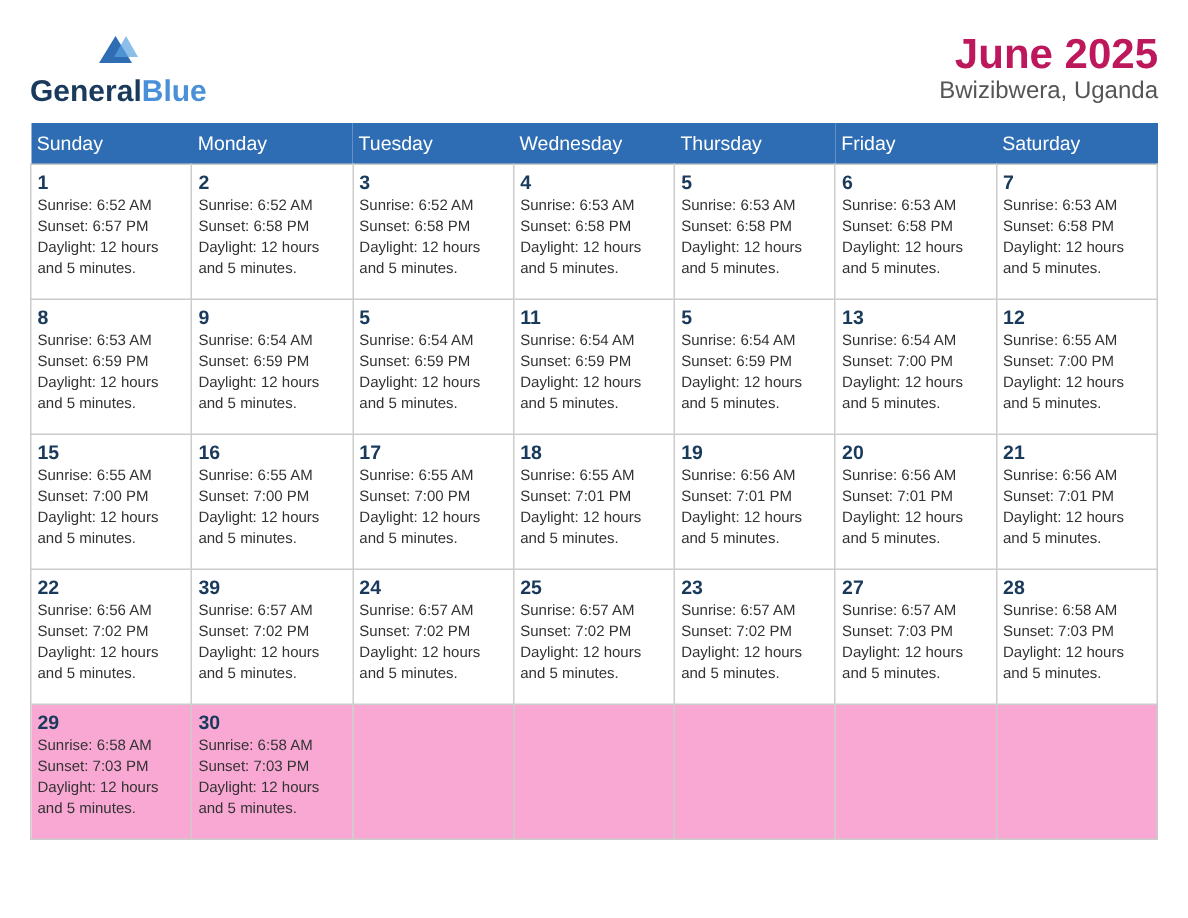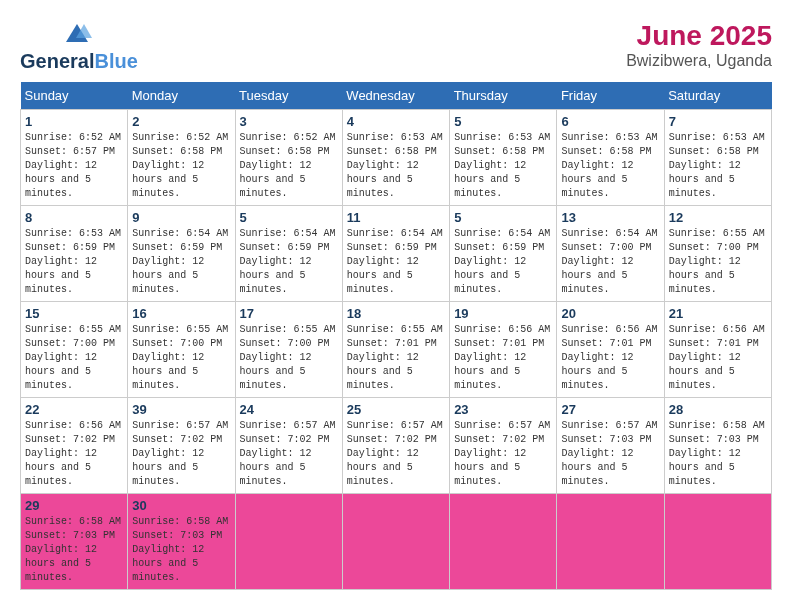--- a/index.html
+++ b/index.html
@@ -72,27 +72,26 @@
       font-size: 13px;
       font-weight: bold;
       color: #1a3a5c;
       display: block;
       margin-bottom: 2px;
     }
     .day-info {
       font-size: 10px;
       color: #333;
       line-height: 1.4;
-      font-family: Liberation Mono, monospace;
     }
     .empty-cell {
       background: #f5f5f5;
     }
     tbody tr:last-child td {
-      background: #ec4899;
+      background: #f9a8d4;
     }
   </style>
 </head>
 <body>
 
 <div class="header">
   <div class="logo">
     <svg class="logo-icon" viewBox="0 0 30 30">
       <polygon points="15,4 26,22 4,22" fill="#2e6db4"></polygon>
       <polygon points="22,4 30,18 14,18" fill="#5ba3e0" opacity="0.7"></polygon>

